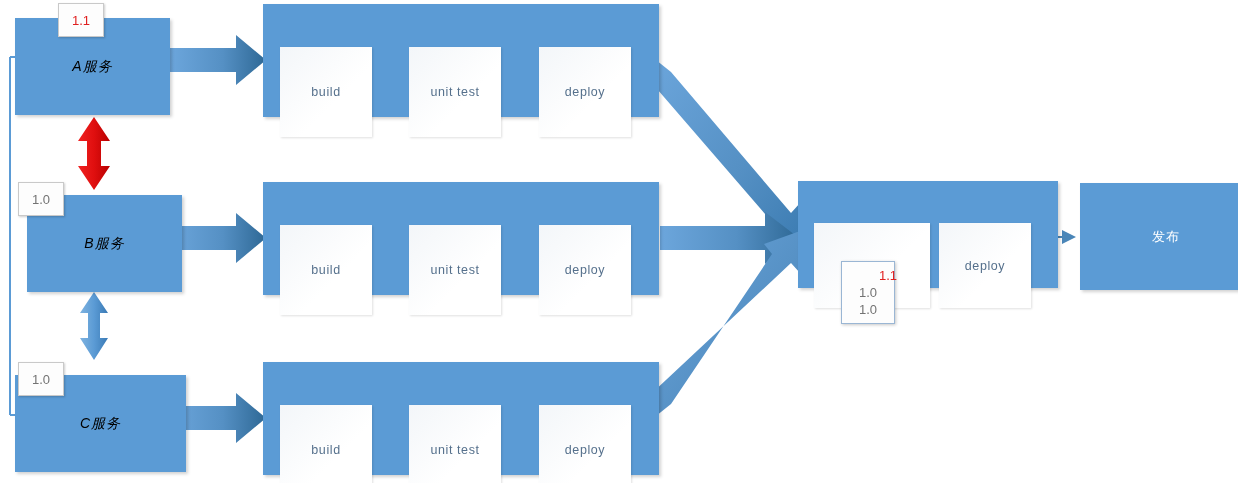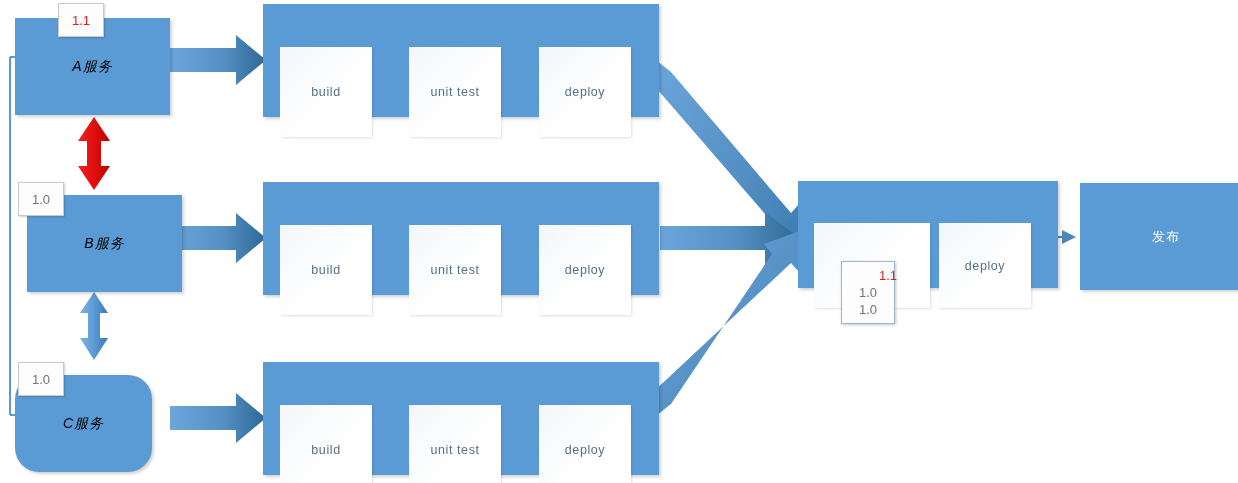--- a/index.html
+++ b/index.html
@@ -161,21 +161,21 @@
     <span>1.1</span>
   </div>
 
   <div class="svc" style="left:15px;top:195px;width:155px;height:97px;margin-left:12px;">
     <span class="svc-label">B服务</span>
   </div>
   <div class="ver-badge ver-gray" style="left:18px;top:182px;width:44px;height:32px;">
     <span>1.0</span>
   </div>
 
-  <div class="svc" style="left:15px;top:375px;width:137px;height:97px;border-radius:24px;">
+  <div class="svc" style="left:15px;top:375px;width:171px;height:97px;">
     <span class="svc-label">C服务</span>
   </div>
   <div class="ver-badge ver-gray" style="left:18px;top:362px;width:44px;height:32px;">
     <span>1.0</span>
   </div>
 
   <div class="pipe" style="left:263px;top:4px;width:396px;height:113px;">
     <div class="stage" style="left:17px;top:12px;width:92px;height:90px;">
       <span>build</span>
     </div>

